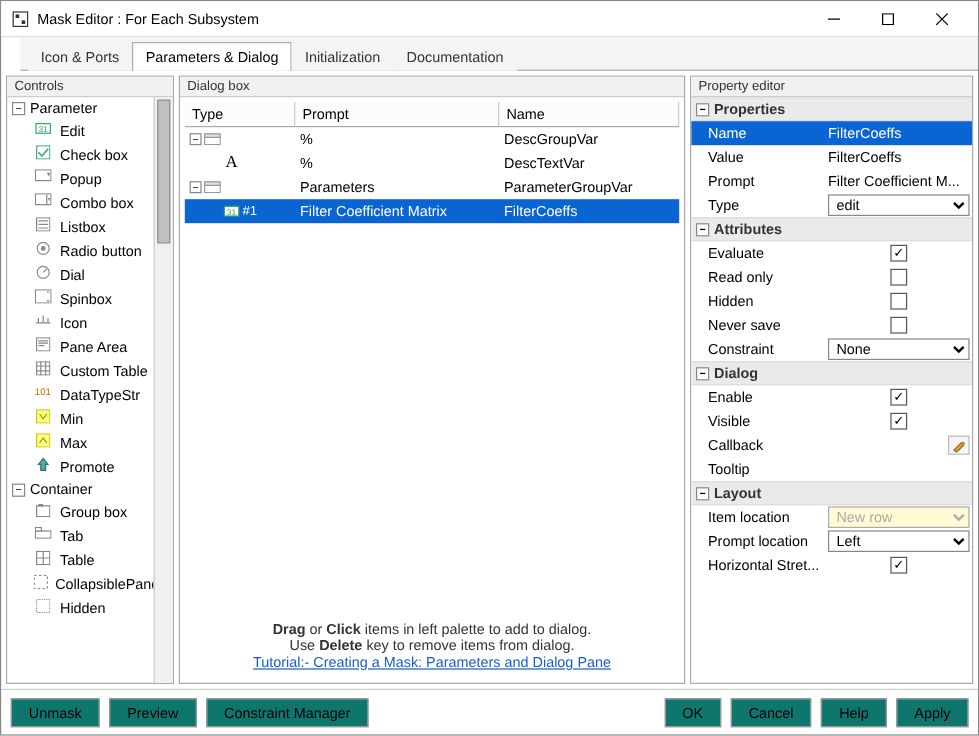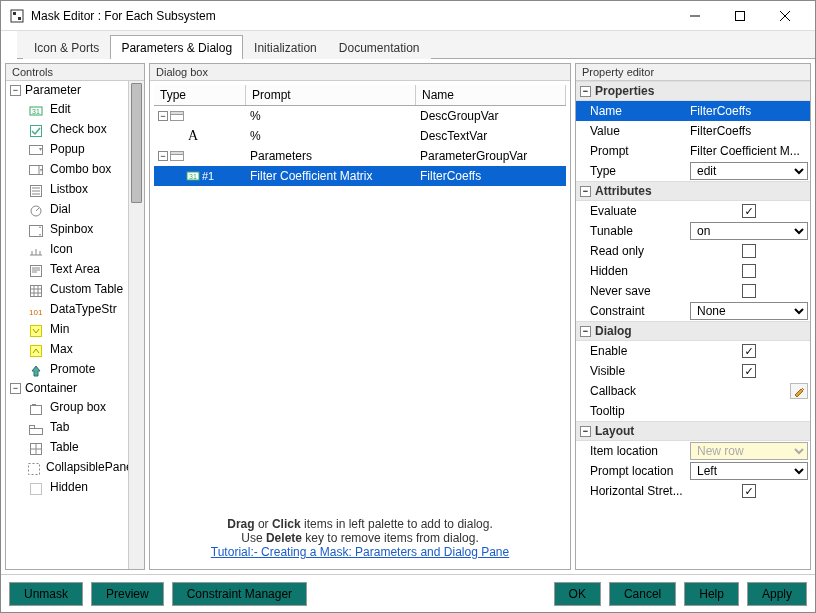--- a/index.html
+++ b/index.html
@@ -83,21 +83,21 @@
   .fake-scroll { width: 16px; background: #f0f0f0; border-left: 1px solid #ccc; position: absolute; top: 17px; bottom:0; right:0; }
   .fake-thumb { position: absolute; left: 2px; right: 2px; top: 2px; height: 120px; background: #c0c0c0; border: 1px solid #888; border-radius: 1px; }
 
   .tree-cat {
     display: flex; align-items: center; gap: 4px; padding: 2px 4px;
   }
   .tree-item {
     display: flex; align-items: center; gap: 6px; padding: 2px 4px 2px 22px;
   }
   .tiny-icon {
-    width: 16px; height: 16px; display: inline-flex; align-items: flex-end; justify-content: center;
+    width: 16px; height: 16px; display: inline-flex; align-items: flex-start; justify-content: center;
     font-size: 11px; color: #555;
   }
 
   .table-head { display: flex; border-bottom: 1px solid #aaa; background: #fcfcfc; }
   .table-head .th { padding: 3px 6px; border-right: 1px solid #ccc; font-size: 12px; }
   .th-type { width: 92px; }
   .th-prompt { width: 170px; }
   .th-name { flex: 1; }
 
   .tree-row { display: flex; align-items: center; height: 20px; }
@@ -237,20 +237,29 @@
                 <line x1="2" y1="3" x2="10" y2="3" stroke="#888"></line>
                 <line x1="2" y1="6" x2="10" y2="6" stroke="#888"></line>
                 <line x1="2" y1="9" x2="10" y2="9" stroke="#888"></line>
               </svg>
             </span>
             <span>Listbox</span>
           </div>
           <div class="tree-item">
             <span class="tiny-icon">
               <svg width="12" height="12">
+                <circle cx="6" cy="6" r="5" fill="#fff" stroke="#888"></circle>
+                <circle cx="6" cy="6" r="2" fill="#888"></circle>
+              </svg>
+            </span>
+            <span>Radio button</span>
+          </div>
+          <div class="tree-item">
+            <span class="tiny-icon">
+              <svg width="12" height="12">
                 <circle cx="6" cy="6" r="5" fill="none" stroke="#888"></circle>
                 <line x1="6" y1="6" x2="9" y2="3" stroke="#888"></line>
               </svg>
             </span>
             <span>Dial</span>
           </div>
           <div class="tree-item">
             <span class="tiny-icon">
               <svg width="14" height="12">
                 <rect x="0.5" y="0.5" width="13" height="11" fill="#fff" stroke="#888"></rect>
@@ -272,21 +281,21 @@
           </div>
           <div class="tree-item">
             <span class="tiny-icon">
               <svg width="12" height="12">
                 <rect x="0.5" y="0.5" width="11" height="11" fill="#fff" stroke="#888"></rect>
                 <line x1="2" y1="3" x2="10" y2="3" stroke="#888"></line>
                 <line x1="2" y1="5" x2="10" y2="5" stroke="#888"></line>
                 <line x1="2" y1="7" x2="7" y2="7" stroke="#888"></line>
               </svg>
             </span>
-            <span>Text Area</span>
+            <span>Pane Area</span>
           </div>
           <div class="tree-item">
             <span class="tiny-icon">
               <svg width="12" height="12">
                 <rect x="0.5" y="0.5" width="11" height="11" fill="#fff" stroke="#888"></rect>
                 <line x1="0" y1="4" x2="12" y2="4" stroke="#888"></line>
                 <line x1="0" y1="8" x2="12" y2="8" stroke="#888"></line>
                 <line x1="4" y1="0" x2="4" y2="12" stroke="#888"></line>
                 <line x1="8" y1="0" x2="8" y2="12" stroke="#888"></line>
               </svg>
@@ -489,26 +498,20 @@
           <span class="collapse-box">−</span>
           <span>Attributes</span>
         </div>
       <div class="prop-row">
         <span class="pl">Evaluate</span>
         <span class="pv">
             <span class="chk">✓</span>
           </span>
       </div>
       <div class="prop-row">
-        <span class="pl">Tunable</span>
-        <span class="pv">
-            <select><option>on</option></select>
-          </span>
-      </div>
-      <div class="prop-row">
         <span class="pl">Read only</span>
         <span class="pv">
             <span class="chk"></span>
           </span>
       </div>
       <div class="prop-row">
         <span class="pl">Hidden</span>
         <span class="pv">
             <span class="chk"></span>
           </span>

